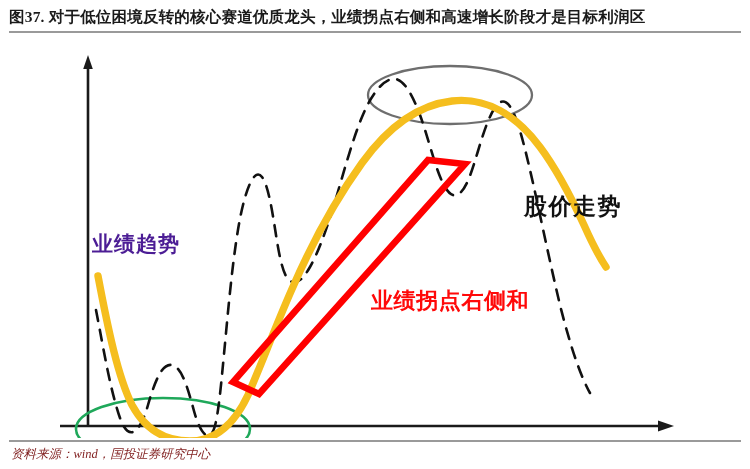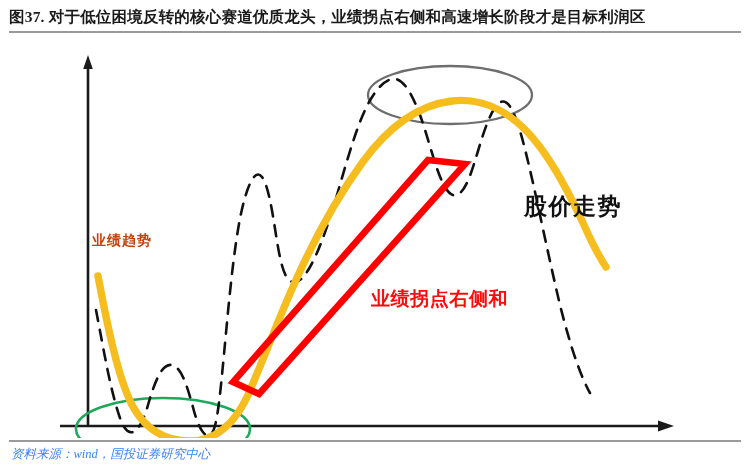--- a/index.html
+++ b/index.html
@@ -41,54 +41,54 @@
     left:9px; top:440px;
     width:732px; height:1.5px;
     background:#9a9a9a;
   }
   .source-note{
     position:absolute;
     left:11px; top:446px;
     font-family:"Liberation Serif","DejaVu Serif",serif;
     font-style:italic;
     font-size:12.5px;
-    color:#3b82f6;
+    color:#7f1d1d;
     white-space:nowrap;
   }
   
   .plot{
     position:absolute;
     left:0; top:33px;
     width:750px; height:405px;
   }
   .plot svg{display:block;width:750px;height:405px;}
 
   
   .lbl{
     position:absolute;
     font-family:"Liberation Sans","DejaVu Sans",sans-serif;
     font-weight:700;
     white-space:nowrap;
     line-height:1.18;
   }
   .lbl-yellow{
     left:92px; top:232px;
-    font-size:14px;
-    color:#c2410c;
+    font-size:21px;
+    color:#4c1d95;
     letter-spacing:1px;
   }
   .lbl-black{
     left:524px; top:193px;
     font-size:23px;
     color:#111111;
     letter-spacing:1.5px;
   }
   .lbl-red{
     left:371px; top:288px;
-    font-size:19px;
+    font-size:22px;
     color:#FF0909;
     letter-spacing:.6px;
   }
   .lbl-red span{display:block;}
 </style>
 </head>
 <body>
 
 <div class="figure-root">
 

